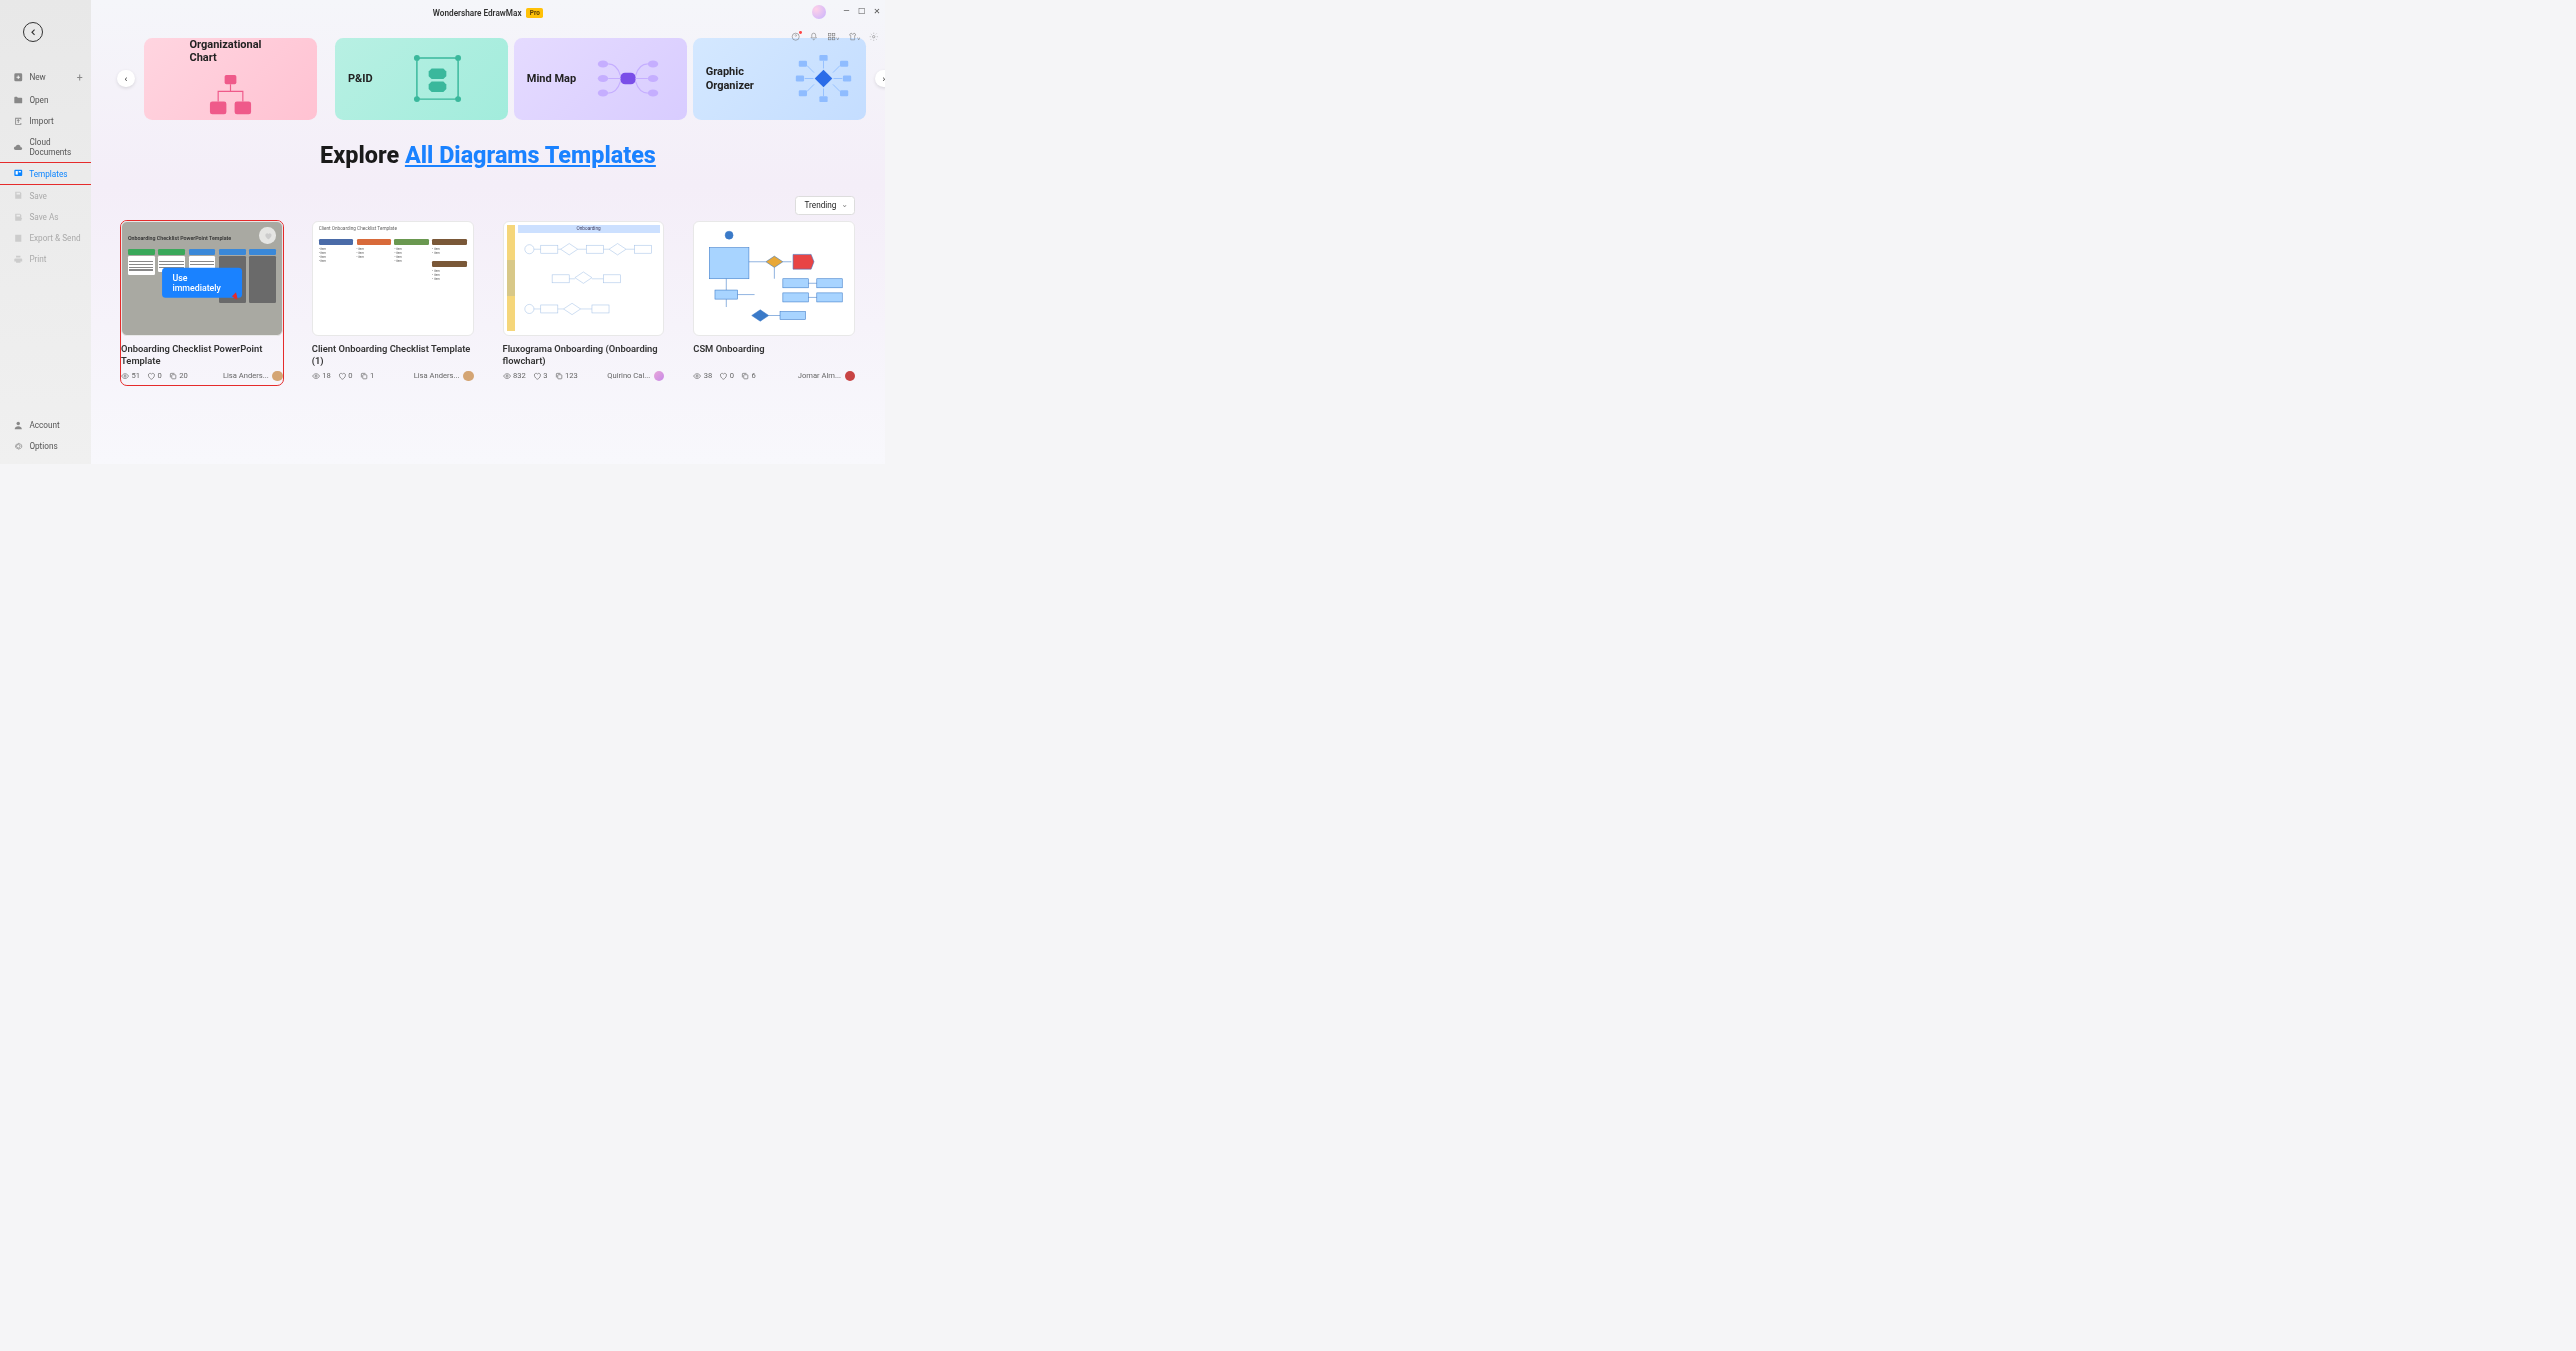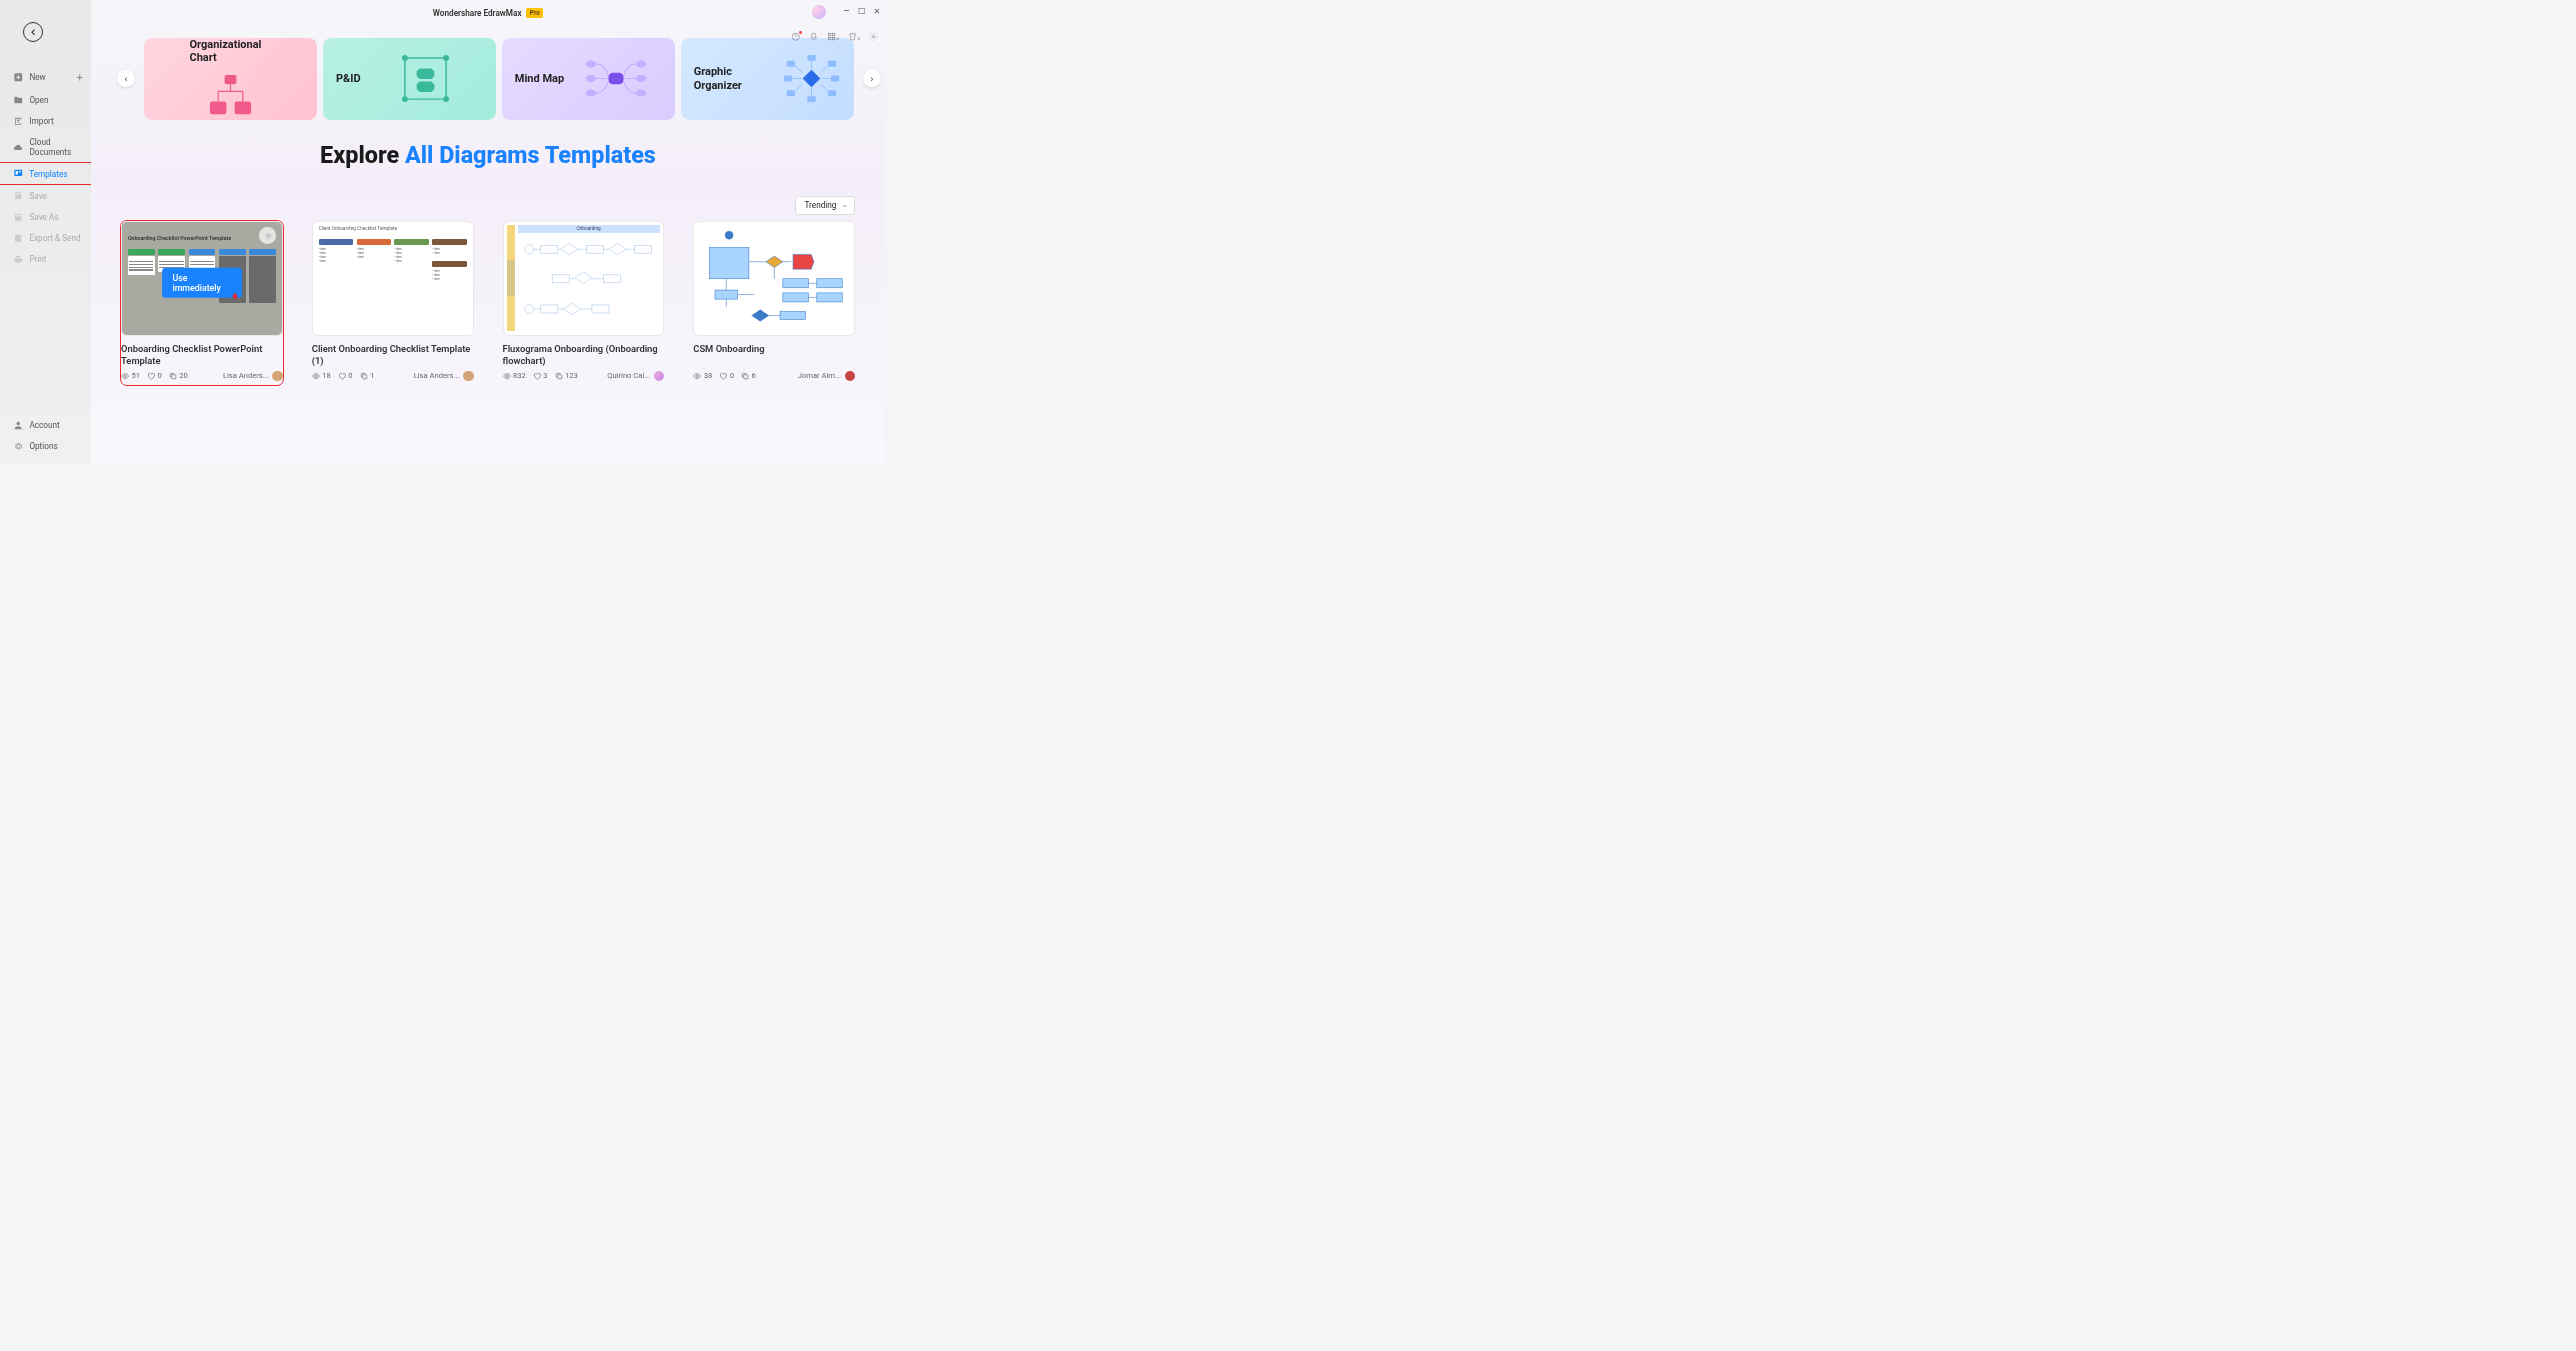--- a/index.html
+++ b/index.html
@@ -116,32 +116,32 @@
   border-radius: 8.2px;
   display: flex; align-items: center;
   padding: 0 13px;
   gap: 7px;
   cursor: pointer;
   flex-shrink: 0;
 }
 .cat-card .label { font-size: 11px; font-weight: 700; color: #222; line-height: 1.25; max-width: 82px; }
 .cat-card .graphic { flex: 1; display:flex; align-items:center; justify-content:center; }
 .c1 { background: linear-gradient(135deg, #ffd5e0, #ffc2d2); flex-direction: column; }
-.c2 { background: linear-gradient(135deg, #b8f0e3, #a2ecdc); }
+.c2 { background: linear-gradient(135deg, #b8f0e3, #a2ecdc); margin-left: 12px; }
 .c3 { background: linear-gradient(135deg, #d4e8ff, #c4ddff); }
 .c4 { background: linear-gradient(135deg, #e5dbff, #d8ccff); }
 
 .explore-title {
   text-align: center;
   font-size: 23.4px;
   font-weight: 800;
   color: #1a1a1a;
   margin: 3.5px 0 16.4px;
 }
-.explore-title .blue { color: #1a82ff; }
+.explore-title .blue { color: #1a82ff; text-decoration: underline; }
 
 .pill-row {
   display: flex; gap: 7px; justify-content: center; flex-wrap: wrap;
   padding: 0 23.4px;
 }
 .pill {
   padding: 4.1px 13px;
   border-radius: 11.7px;
   border: 0.6px solid #ddd;
   background: #fff;

